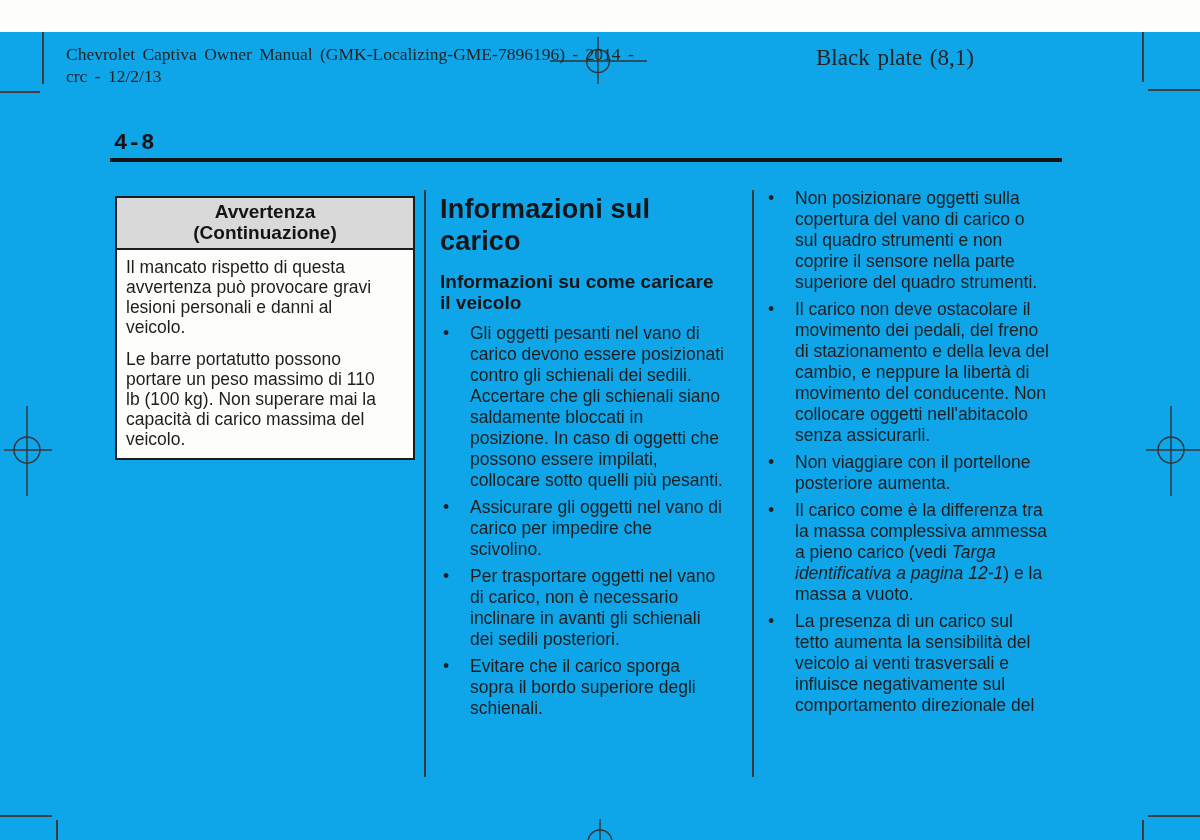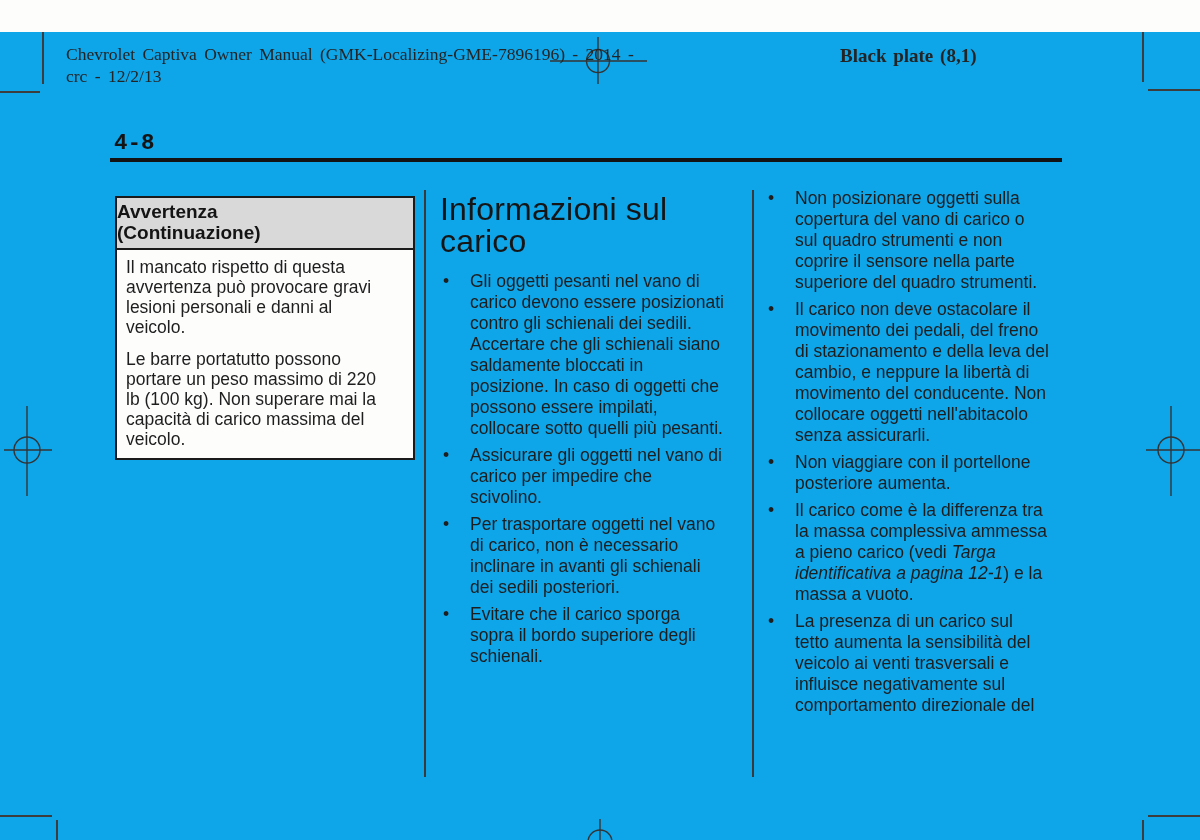--- a/index.html
+++ b/index.html
@@ -19,54 +19,54 @@
   .regmark { position: absolute; stroke: #343434; stroke-width: 1.4; fill: none; }
 
   
   .running-header {
     position: absolute; left: 66px; top: 11px;
     font-family: "Liberation Serif", "DejaVu Serif", serif;
     font-size: 17.5px; line-height: 22px; word-spacing: 3px;
     color: #242424; white-space: pre-line;
   }
   .plate {
-    position: absolute; left: 840px; top: 13px;
+    position: absolute; left: 816px; top: 13px;
     font-family: "Liberation Serif", "DejaVu Serif", serif;
-    font-size: 19px; color: #242424; word-spacing: 2px; font-weight: bold;
+    font-size: 23px; color: #242424; word-spacing: 2px;
   }
 
   
   .sec-num { position: absolute; left: 114px; top: 98px; font-size: 22.5px; font-weight: bold; color: #141414; font-family: Liberation Mono, monospace; }
   .sec-label { position: absolute; left: 187px; top: 98px; font-size: 22.5px; font-weight: bold; color: #141414; }
   .title-rule { position: absolute; left: 110px; top: 126px; width: 952px; height: 3.5px; background: #131313; }
 
   
   .warning-box {
     position: absolute; left: 115px; top: 164px; width: 300px; height: 264px;
     border: 2px solid #1b1b1b; background: #fdfdfc;
   }
   .warning-title {
     background: #d9d9d9; border-bottom: 2px solid #1b1b1b;
-    text-align: left; font-weight: bold; font-size: 19px; line-height: 20.5px;
+    text-align: center; font-weight: bold; font-size: 19px; line-height: 20.5px;
     padding: 4px 0 5px; white-space: pre-line; color: #141414;
   }
   .warning-body { padding: 7px 9px 0 9px; font-size: 17.5px; line-height: 20px; }
   .warning-body p { margin: 0 0 12px 0; white-space: pre-line; }
 
   
   .divider { position: absolute; top: 158px; width: 1.5px; height: 587px; background: #3a3a3a; }
   .d1 { left: 424px; }
   .d2 { left: 752px; }
 
   
   .col { position: absolute; top: 152px; width: 315px; }
   .col-mid { left: 440px; }
   .col-right { left: 765px; }
 
-  .h1 { font-size: 32px; line-height: 32px; font-weight: normal; color: #151515;
+  .h1 { font-size: 27px; line-height: 32px; font-weight: bold; color: #151515;
         margin: 9px 0 14px 0; white-space: pre-line; letter-spacing: 0.2px; }
   .h2 { font-size: 19px; line-height: 21px; font-weight: bold; color: #151515;
         margin: 0 0 0 0; white-space: pre-line; }
 
   .bullets { margin-top: 10px; }
   .col-right .bullets { margin-top: 4px; }
   .bullet { position: relative; padding-left: 30px; margin-bottom: 6px; font-size: 17.5px; line-height: 21px; }
   .bullet .dot { position: absolute; left: 3px; top: 0; }
   .btxt { display: block; white-space: pre-line; }
   .btxt i { font-style: italic; }
@@ -116,33 +116,35 @@
 
   <div class="warning-box">
     <div class="warning-title">Avvertenza
 (Continuazione)</div>
     <div class="warning-body">
       <p>Il mancato rispetto di questa
 avvertenza può provocare gravi
 lesioni personali e danni al
 veicolo.</p>
       <p>Le barre portatutto possono
-portare un peso massimo di 220
+portare un peso massimo di 110
 lb (100 kg). Non superare mai la
 capacità di carico massima del
 veicolo.</p>
     </div>
   </div>
 
   <div class="divider d1"></div>
   <div class="divider d2"></div>
 
   <div class="col col-mid">
     <div class="h1">Informazioni sul
 carico</div>
+    <div class="h2">Informazioni su come caricare
+il veicolo</div>
     <div class="bullets">
       <div class="bullet">
           <span class="dot">•</span>
           <span class="btxt">Gli oggetti pesanti nel vano di
 carico devono essere posizionati
 contro gli schienali dei sedili.
 Accertare che gli schienali siano
 saldamente bloccati in
 posizione. In caso di oggetti che
 possono essere impilati,

